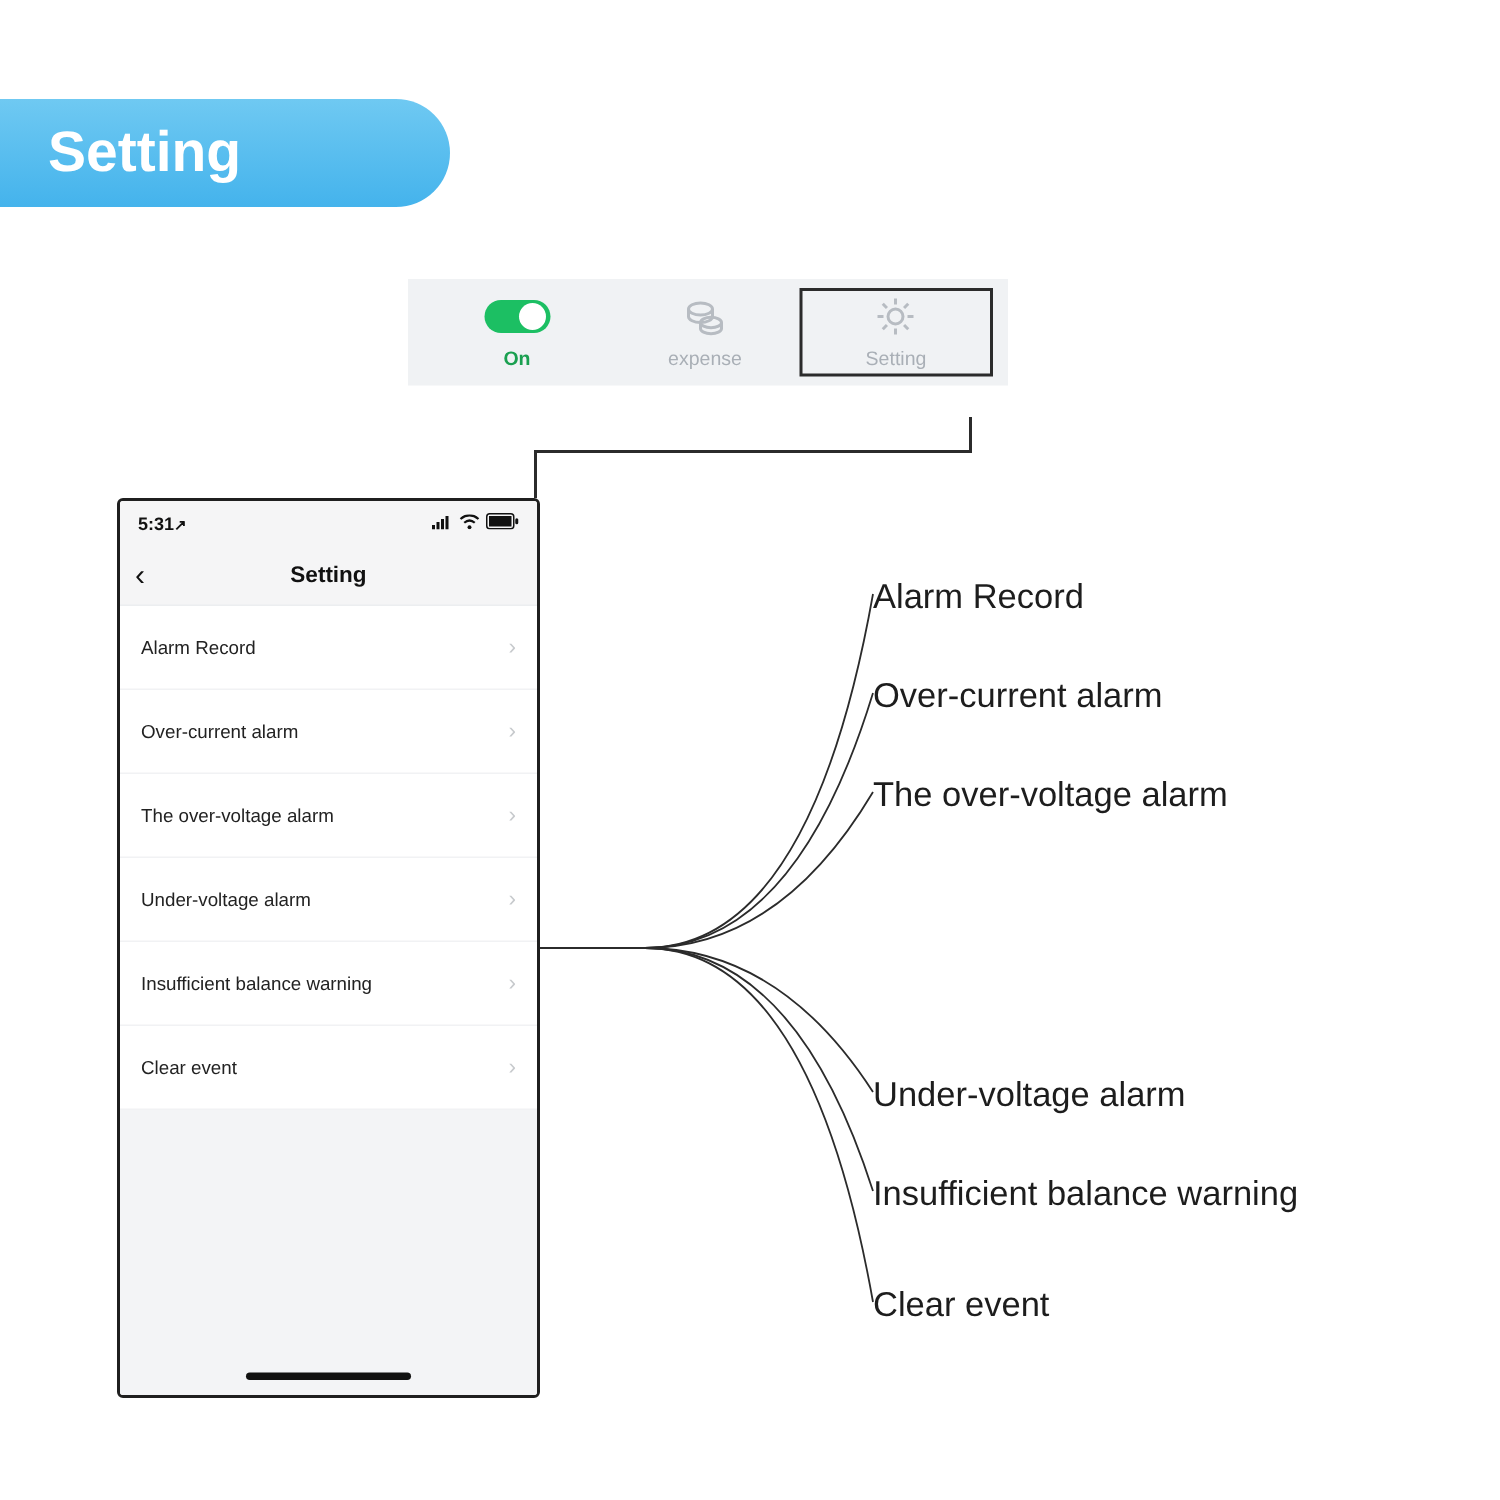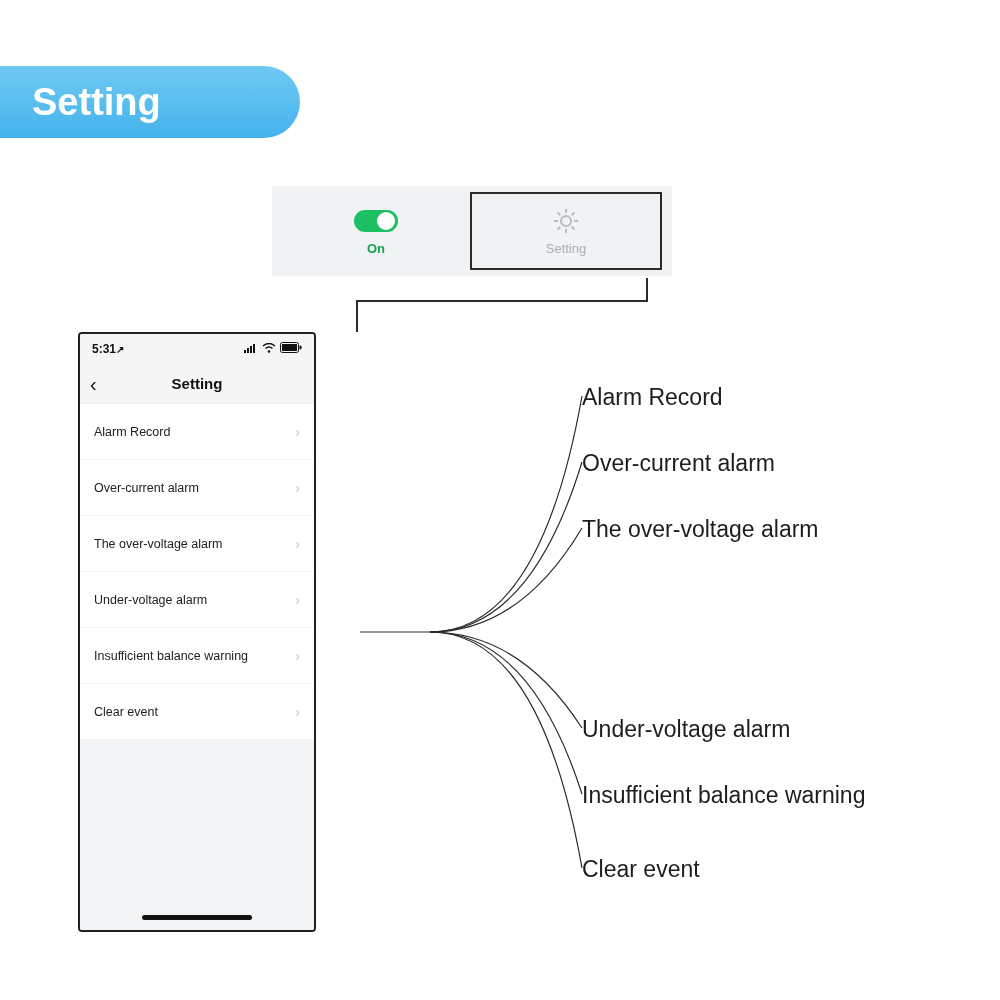--- a/index.html
+++ b/index.html
@@ -31,21 +31,21 @@
     font-size: 38px;
     font-weight: 600;
   }
 
   
   .tab-bar {
     position: absolute;
     top: 186px;
     left: 272px;
     width: 400px;
-    height: 90px;
+    height: 71px;
     background: #f0f2f4;
     display: flex;
     align-items: center;
     justify-content: space-around;
     padding: 6px 10px;
   }
   .tab-item {
     flex: 1;
     display: flex;
     flex-direction: column;
@@ -88,21 +88,21 @@
     width: 2px;
     height: 32px;
     background: #2b2b2b;
   }
 
   
   .phone {
     position: absolute;
     top: 332px;
     left: 78px;
-    width: 238px;
+    width: 282px;
     height: 600px;
     border: 2px solid #1f1f1f;
     border-radius: 4px;
     background: #ffffff;
     display: flex;
     flex-direction: column;
     overflow: hidden;
   }
   .status-bar {
     height: 30px;
@@ -191,20 +191,31 @@
 
 <div class="tab-bar">
   <div class="tab-item active">
     <div class="tab-icon">
       <svg class="toggle-svg" viewBox="0 0 46 24">
         <rect x="1" y="1" width="44" height="22" rx="11" fill="#1cbf63"></rect>
         <circle cx="33" cy="12" r="9" fill="#ffffff"></circle>
       </svg>
     </div>
     <span class="tab-label">On</span>
+  </div>
+  <div class="tab-item">
+    <div class="tab-icon">
+      <svg class="coins-svg" viewBox="0 0 28 28">
+        <ellipse cx="11" cy="9" rx="8" ry="4" fill="none" stroke="#b7bcc2" stroke-width="2"></ellipse>
+        <path d="M3 9 v5 a8 4 0 0 0 16 0 v-5" fill="none" stroke="#b7bcc2" stroke-width="2"></path>
+        <ellipse cx="18" cy="18" rx="7" ry="3.5" fill="none" stroke="#b7bcc2" stroke-width="2"></ellipse>
+        <path d="M11 18 v4 a7 3.5 0 0 0 14 0 v-4" fill="none" stroke="#b7bcc2" stroke-width="2"></path>
+      </svg>
+    </div>
+    <span class="tab-label">expense</span>
   </div>
   <div class="tab-item boxed">
     <div class="tab-icon">
       <svg class="gear-svg" viewBox="0 0 28 28">
         <circle cx="14" cy="14" r="5" fill="none" stroke="#b7bcc2" stroke-width="2"></circle>
         <g stroke="#b7bcc2" stroke-width="2">
           <line x1="14" y1="2" x2="14" y2="6"></line>
             <line x1="14" y1="22" x2="14" y2="26"></line>
           <line x1="2" y1="14" x2="6" y2="14"></line>
             <line x1="22" y1="14" x2="26" y2="14"></line>

